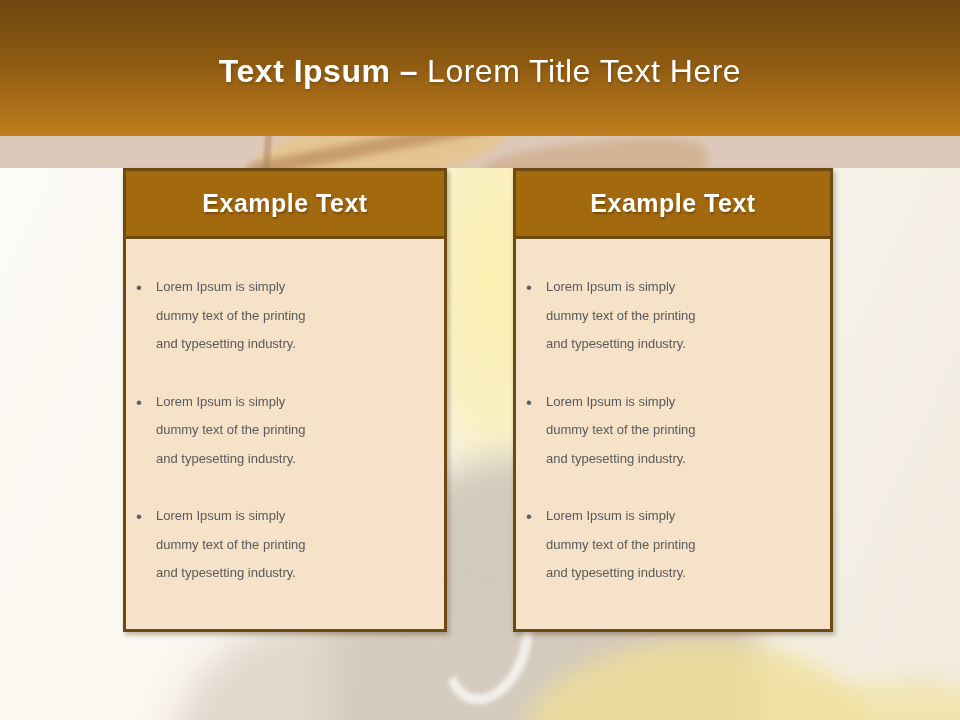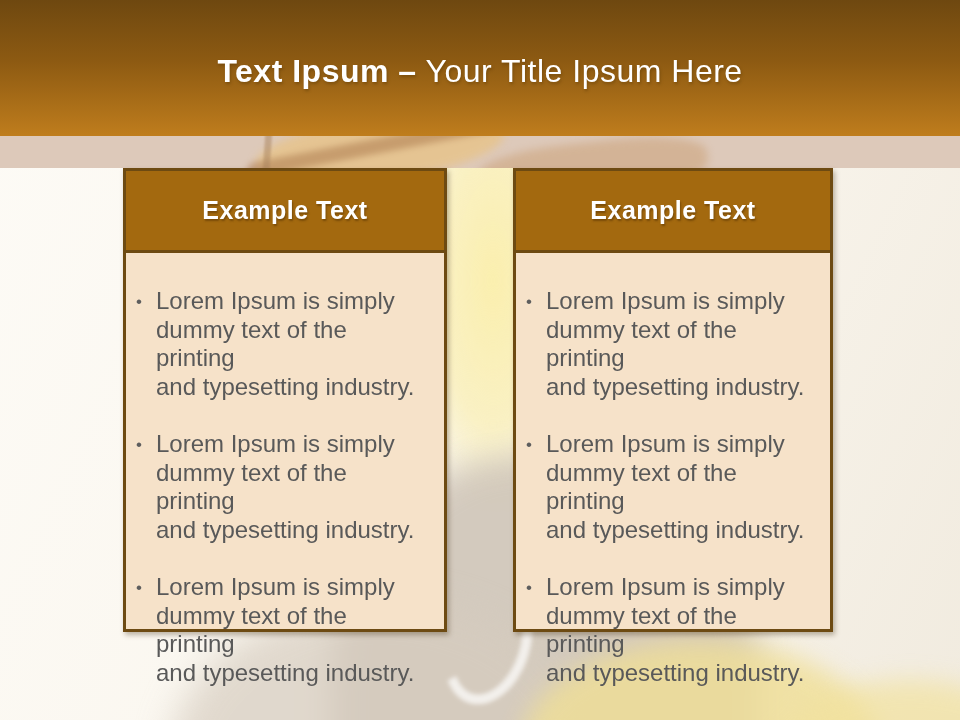--- a/index.html
+++ b/index.html
@@ -63,52 +63,52 @@
     background:#c89a6b;opacity:.45;filter:blur(4px);transform:rotate(-6deg);}
   
   .textblock{
     position:absolute;top:168px;height:464px;box-sizing:border-box;
     border:3px solid #6d4a12;background:#f6e2c9;
     box-shadow:2px 3px 5px rgba(70,50,20,.35);
   }
   .textblock.left{left:123px;width:324px;}
   .textblock.right{left:513px;width:320px;}
   .tb-header{
-    height:82px;box-sizing:border-box;border-bottom:3px solid #6d4a12;
+    height:68px;box-sizing:border-box;border-bottom:3px solid #6d4a12;
     background:#a3690f;display:flex;align-items:center;justify-content:center;
   }
   .tb-header span{
     color:#fff;font-size:25px;font-weight:700;letter-spacing:.5px;
     text-shadow:1px 2px 2px rgba(80,45,0,.5);
   }
   .tb-body{padding:34px 14px 0 0;}
   ul.bullets{list-style:none;margin:0;padding:0;}
   ul.bullets li{
     position:relative;margin:0 0 29px 0;padding-left:30px;
-    color:#595959;font-size:24px;line-height:28.5px;white-space:pre-line;
+    color:#595959;font-size:13px;line-height:28.5px;white-space:pre-line;
   }
   ul.bullets li::before{
     content:"\2022";position:absolute;left:10px;top:1px;
     color:#5e5e5e;font-size:17px;
   }
 </style>
 </head>
 <body>
 
 <div class="slide">
 
   <div class="decor decor-yellow-glow"></div>
   <div class="decor decor-suitcase"></div>
   <div class="decor decor-suitcase2"></div>
   <div class="decor decor-yellow-bag1"></div>
   <div class="decor decor-yellow-bag2"></div>
   <div class="decor decor-handle"></div>
 
   <div class="header-band">
-    <h1 class="slide-title"><span class="t-bold">Text Ipsum –</span><span class="t-light">Your Title Ipsum Here</span></h1>
+    <h1 class="slide-title"><span class="t-bold">Text Ipsum –</span><span class="t-light">Lorem Title Text Here</span></h1>
   </div>
 
   <div class="accent-band">
     <div class="band-yellow"></div>
     <div class="band-strap"></div>
     <div class="band-rod"></div>
     <div class="band-tan"></div>
   </div>
 
   <section class="textblock left">

